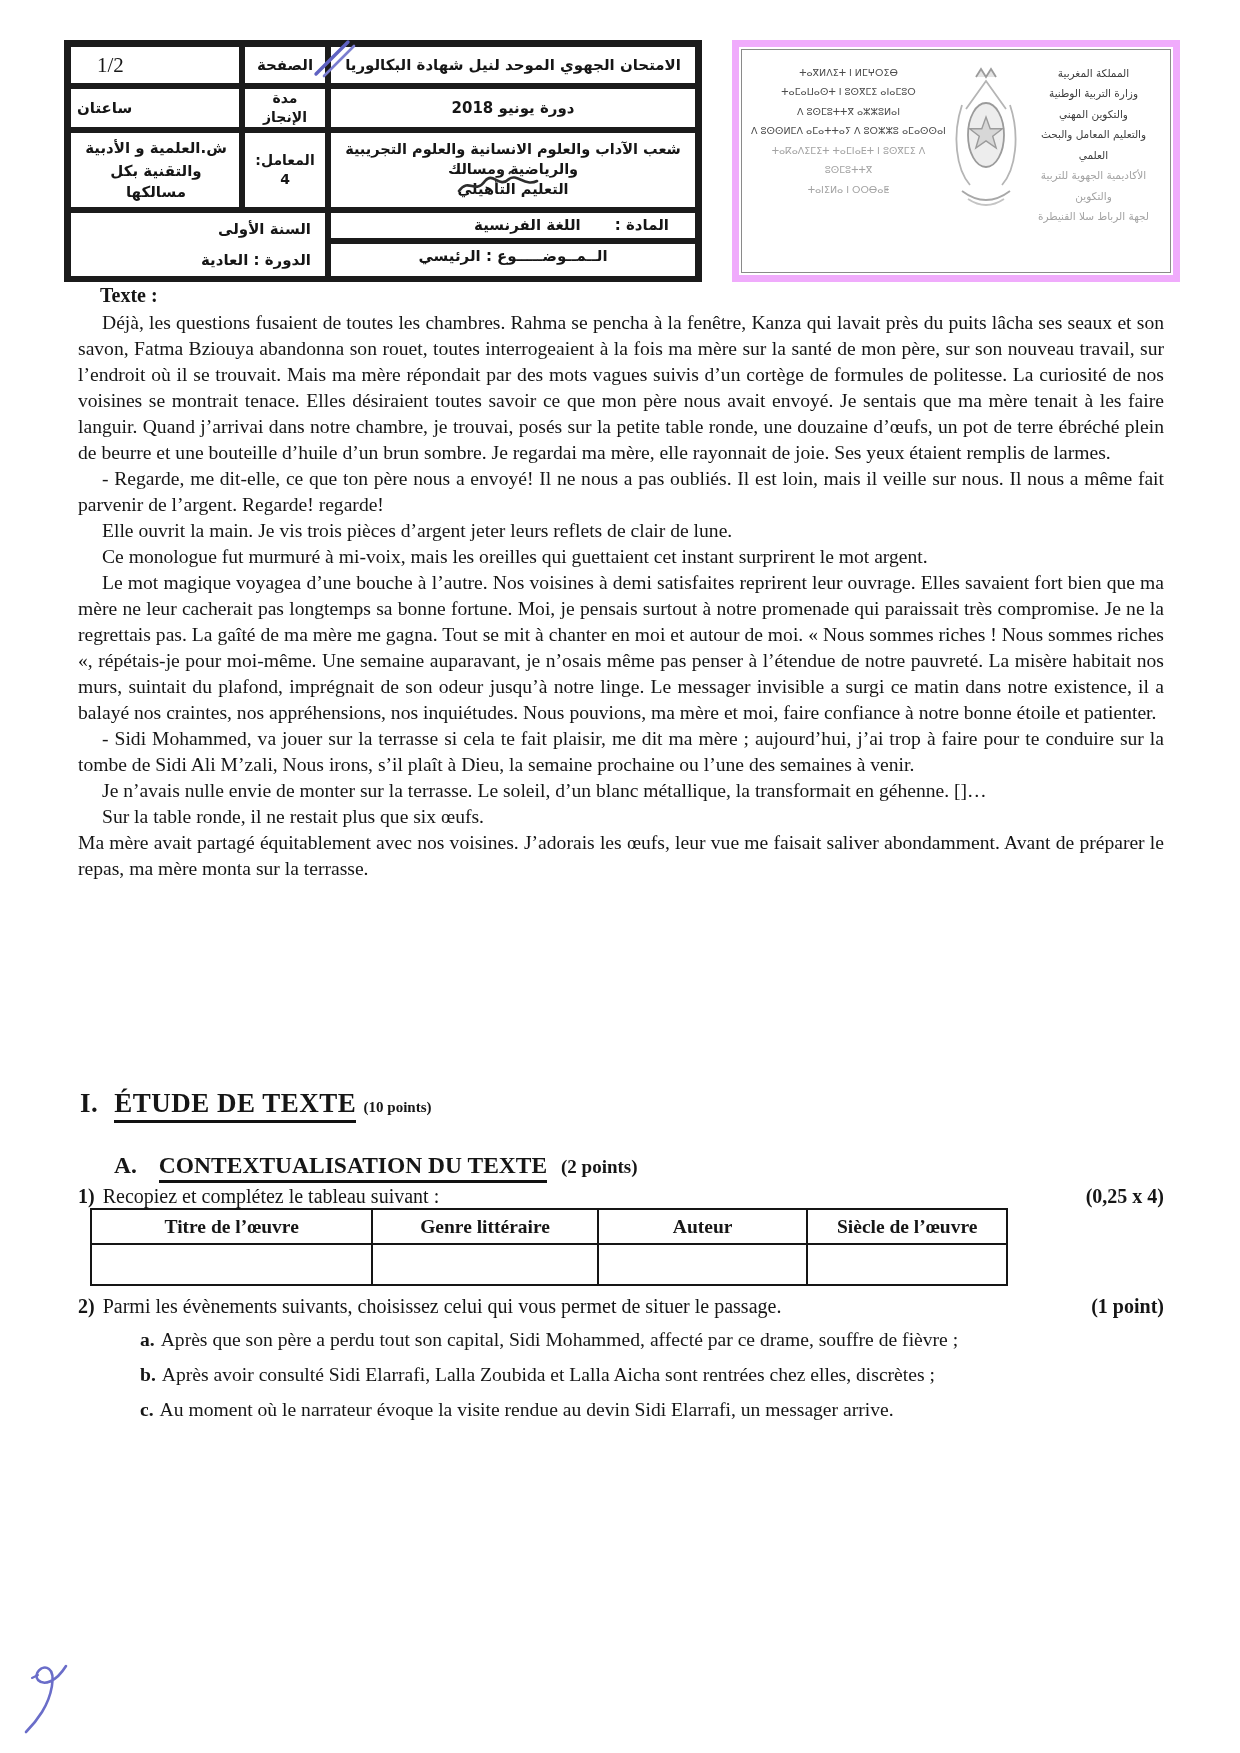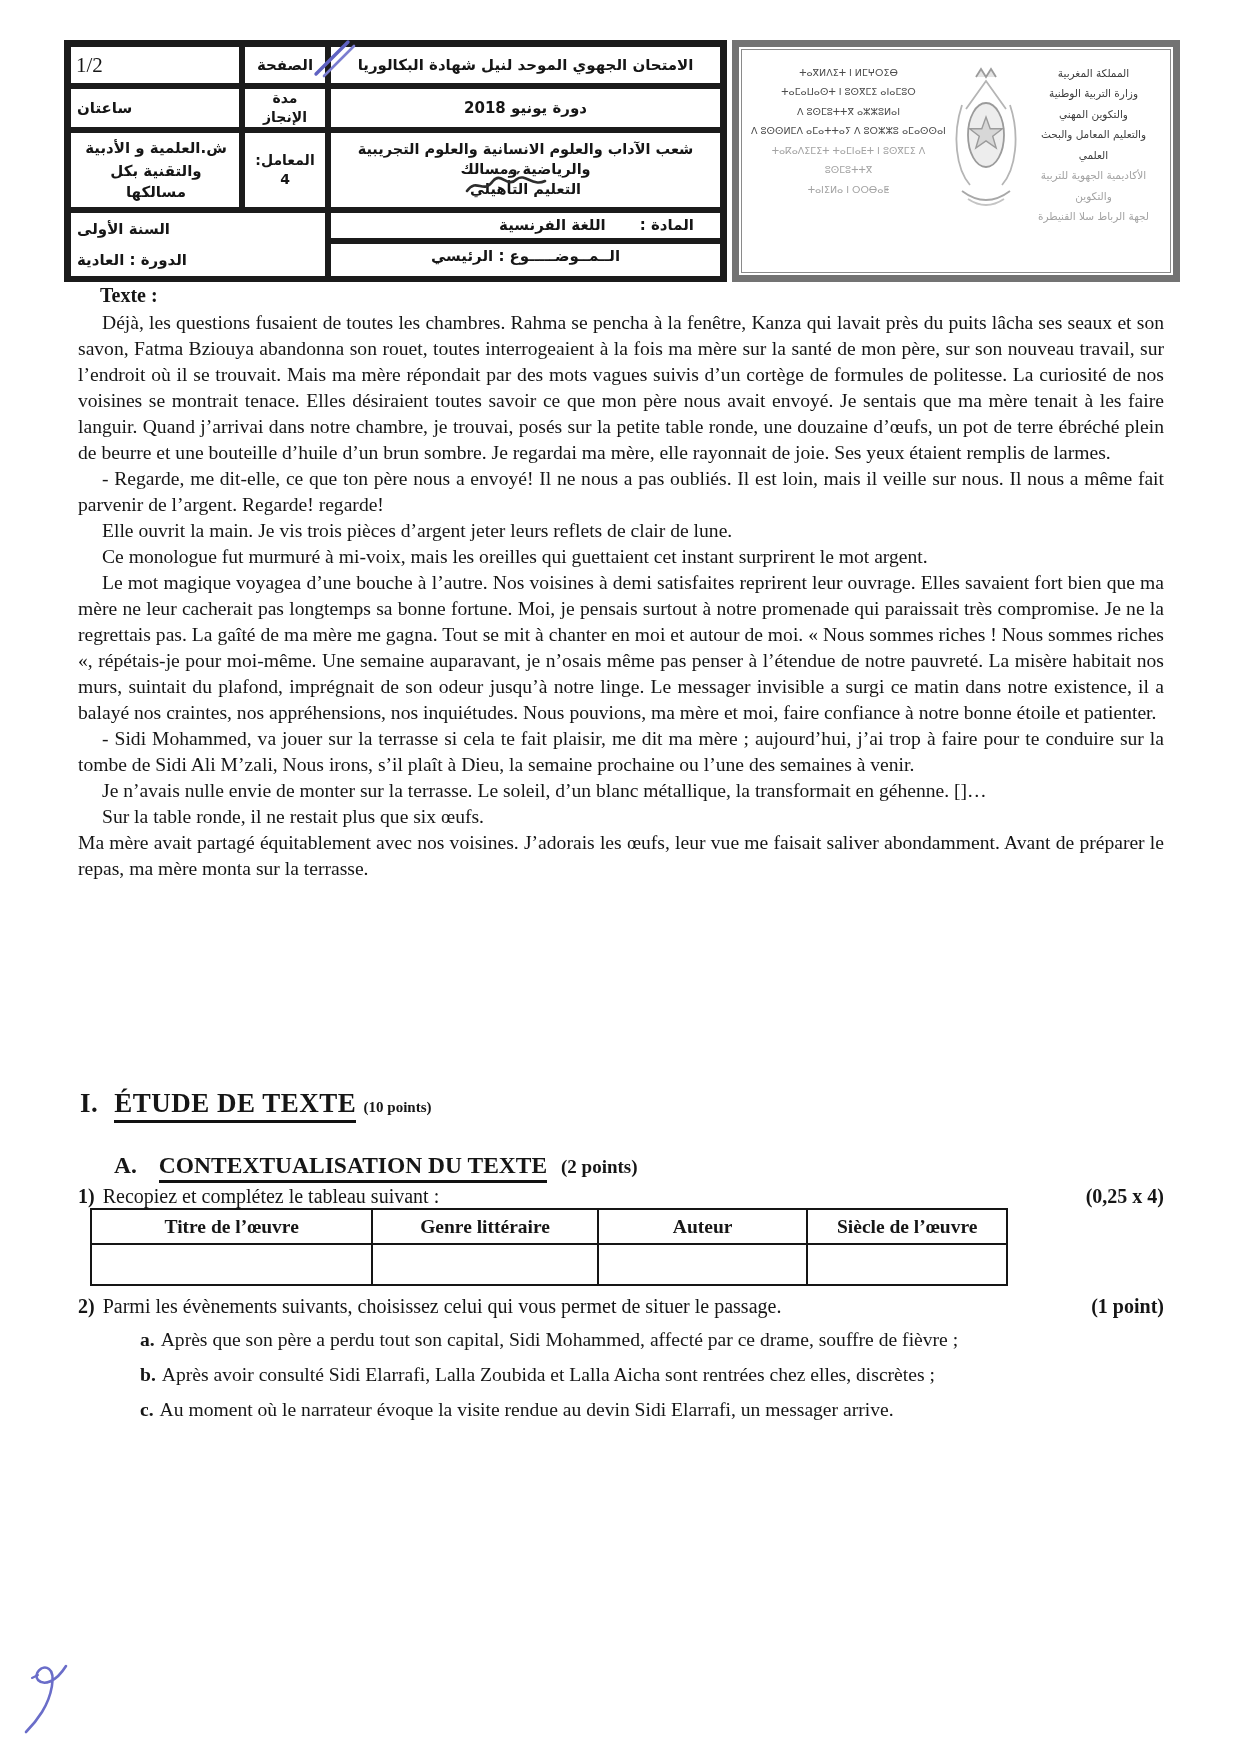--- a/index.html
+++ b/index.html
@@ -8,31 +8,31 @@
 
   
   .hdr{position:absolute;top:40px;left:64px;width:1116px;height:242px;display:flex;gap:5px;box-sizing:border-box;}
   .hdr-left{width:695px;background:#1b1b1b;padding:7px;display:grid;
             grid-template-columns:168px 80px 1fr;grid-template-rows:36px 38px 74px 1fr;gap:6px;box-sizing:border-box;}
   .cell{background:#fff;display:flex;align-items:center;justify-content:center;
         font-family:"DejaVu Sans",sans-serif;font-weight:bold;font-size:15px;
         direction:rtl;padding:2px 6px;box-sizing:border-box;text-align:center;line-height:1.35;}
   .cell.small{font-size:14px;}
   .page-num{direction:ltr;justify-content:flex-start;font-family:"Liberation Serif",serif;
-            font-weight:normal;font-size:21px;padding-left:5px;}
+            font-weight:normal;font-size:21px;padding-left:26px;}
   .right-val{justify-content:flex-end;}
   .two-line{flex-direction:column;gap:3px;padding-left:8px;}
   .streams{flex-direction:column;gap:1px;position:relative;font-size:14.5px;}
-  .year-cell{grid-column:1 / 3;flex-direction:column;align-items:flex-end;gap:10px;padding-right:14px;font-size:15px;}
+  .year-cell{grid-column:1 / 3;flex-direction:column;align-items:flex-start;gap:10px;padding-right:14px;font-size:15px;}
   .stack{background:#1b1b1b;display:grid;grid-template-rows:1fr 1.3fr;gap:6px;padding:0;}
   .subject-cell{justify-content:flex-start;gap:34px;padding-right:26px;}
   .topic-cell{align-items:flex-end;padding-bottom:10px;}
 
   
-  .hdr-right{flex:1;background:#737373;padding:7px;box-sizing:border-box;}
+  .hdr-right{flex:1;background:#f0abfc;padding:7px;box-sizing:border-box;margin-left:25px;}
   .ministry{background:#fff;width:100%;height:100%;box-sizing:border-box;display:flex;
             justify-content:space-between;padding:16px 12px 0 12px;
             box-shadow:inset 0 0 0 2px #ffffff, inset 0 0 0 3px #8a8a8a;}
   .tifi{width:195px;text-align:center;font-family:"DejaVu Sans",sans-serif;
         font-size:9.5px;color:#4c4c4c;line-height:2.05;}
   .arab-min{width:135px;text-align:center;font-family:"DejaVu Sans",sans-serif;
             font-size:10.5px;color:#3d3d3d;line-height:1.95;direction:rtl;}
   .grayline{color:#a3a3a3;}
   .emblem-wrap{width:80px;display:flex;justify-content:center;padding-top:2px;}
 

